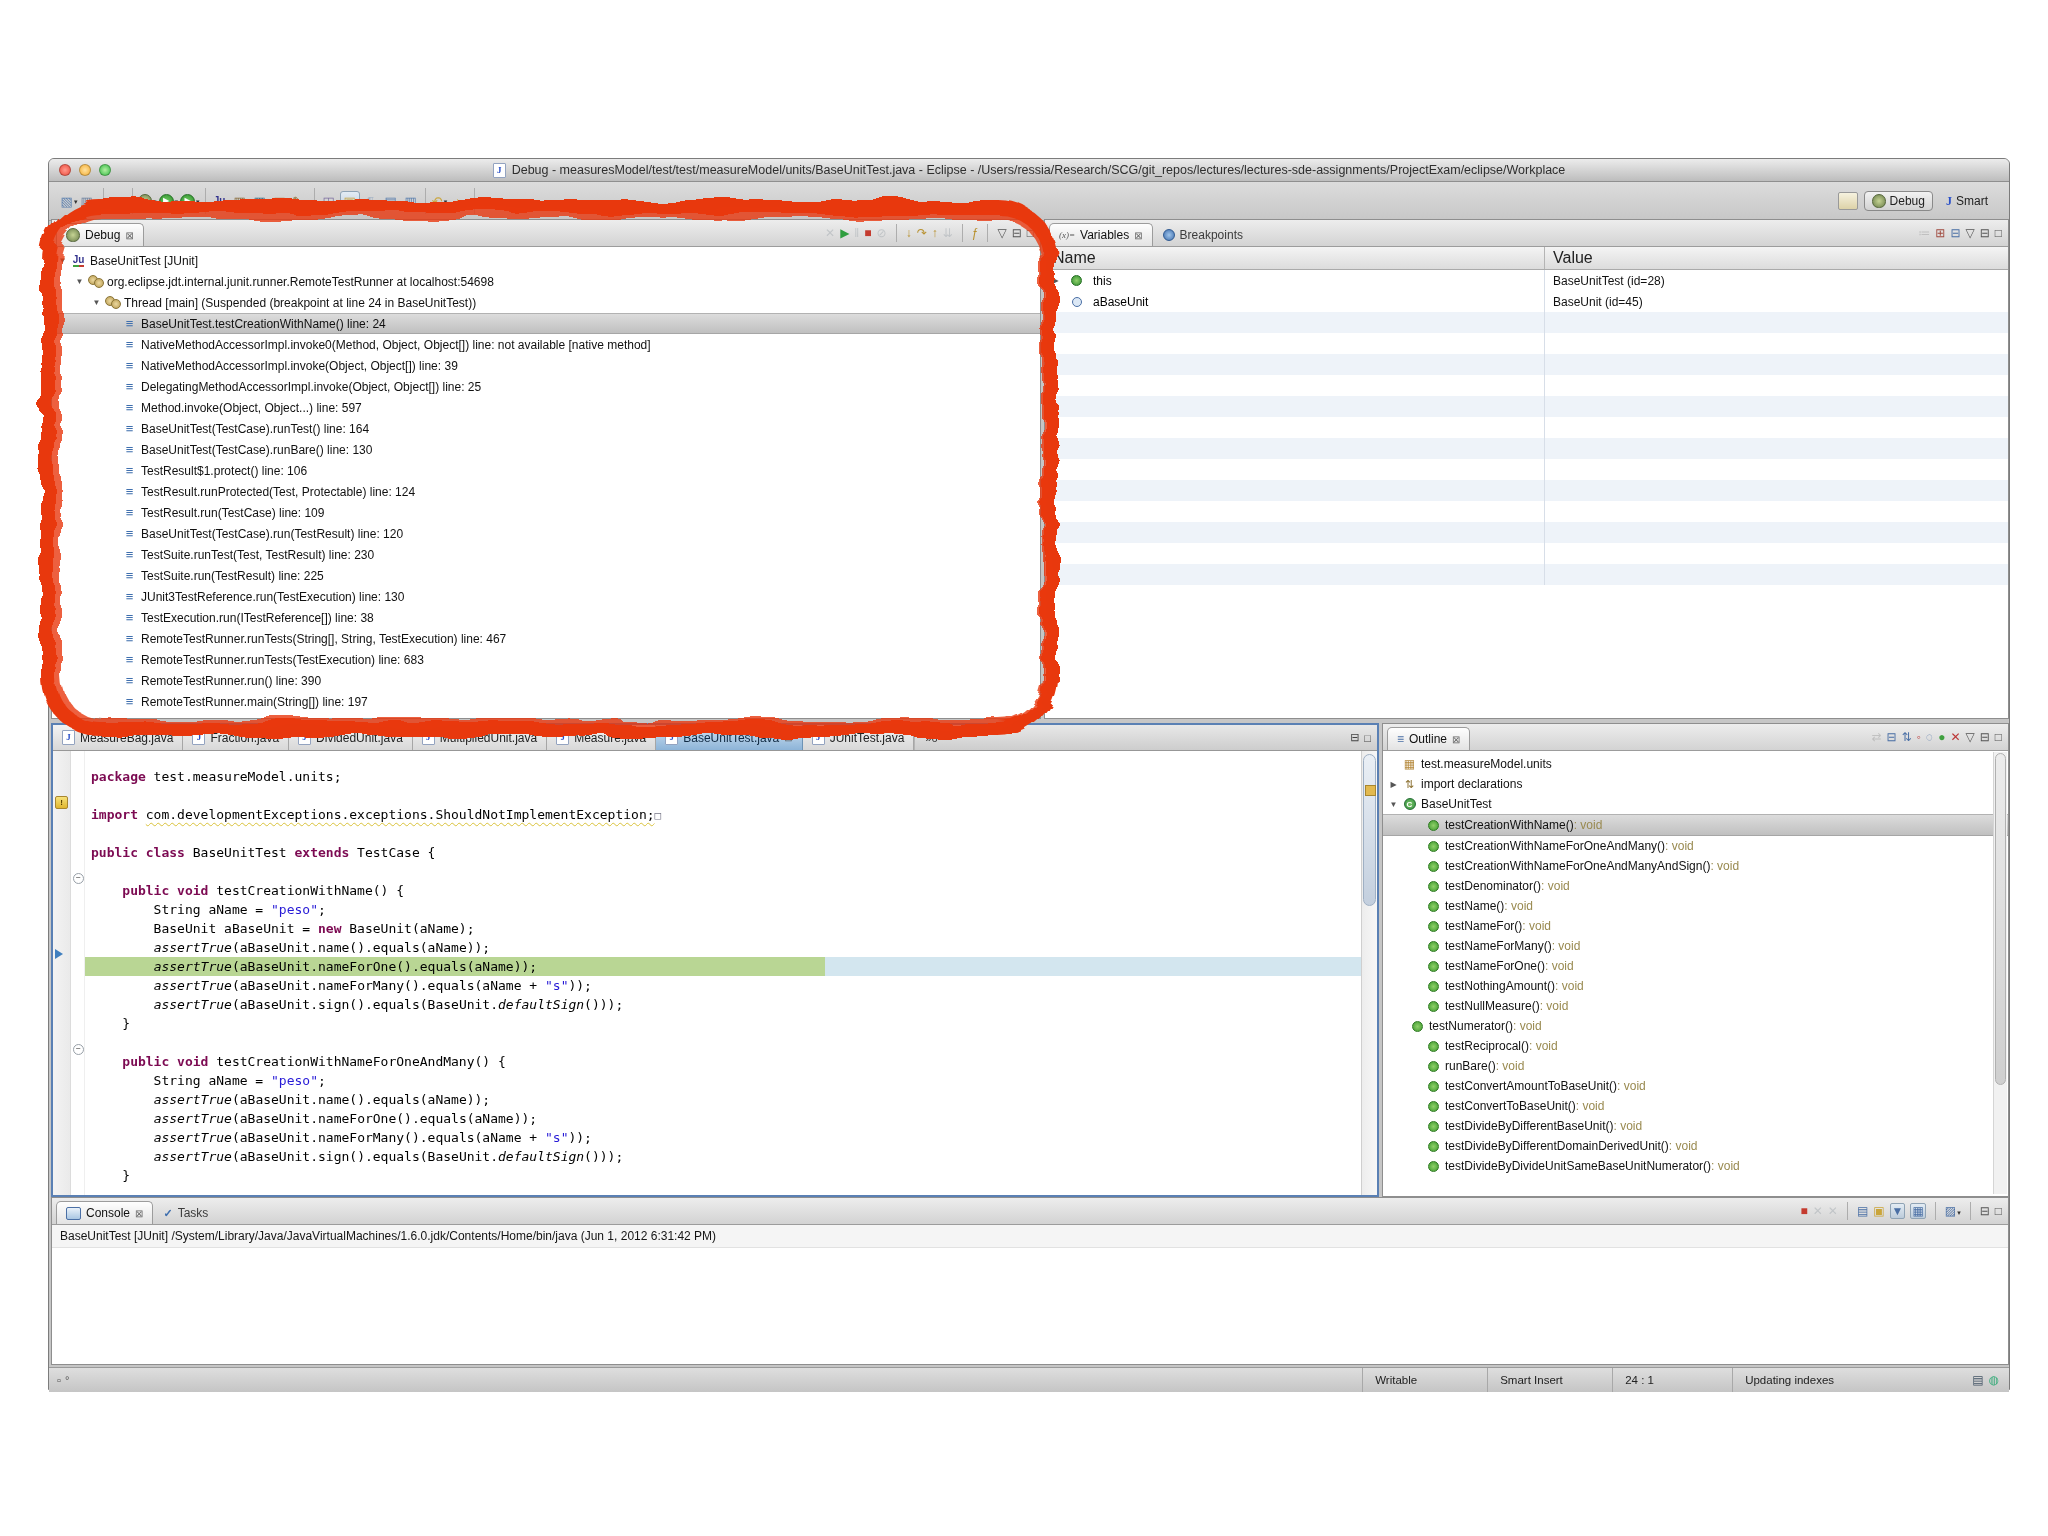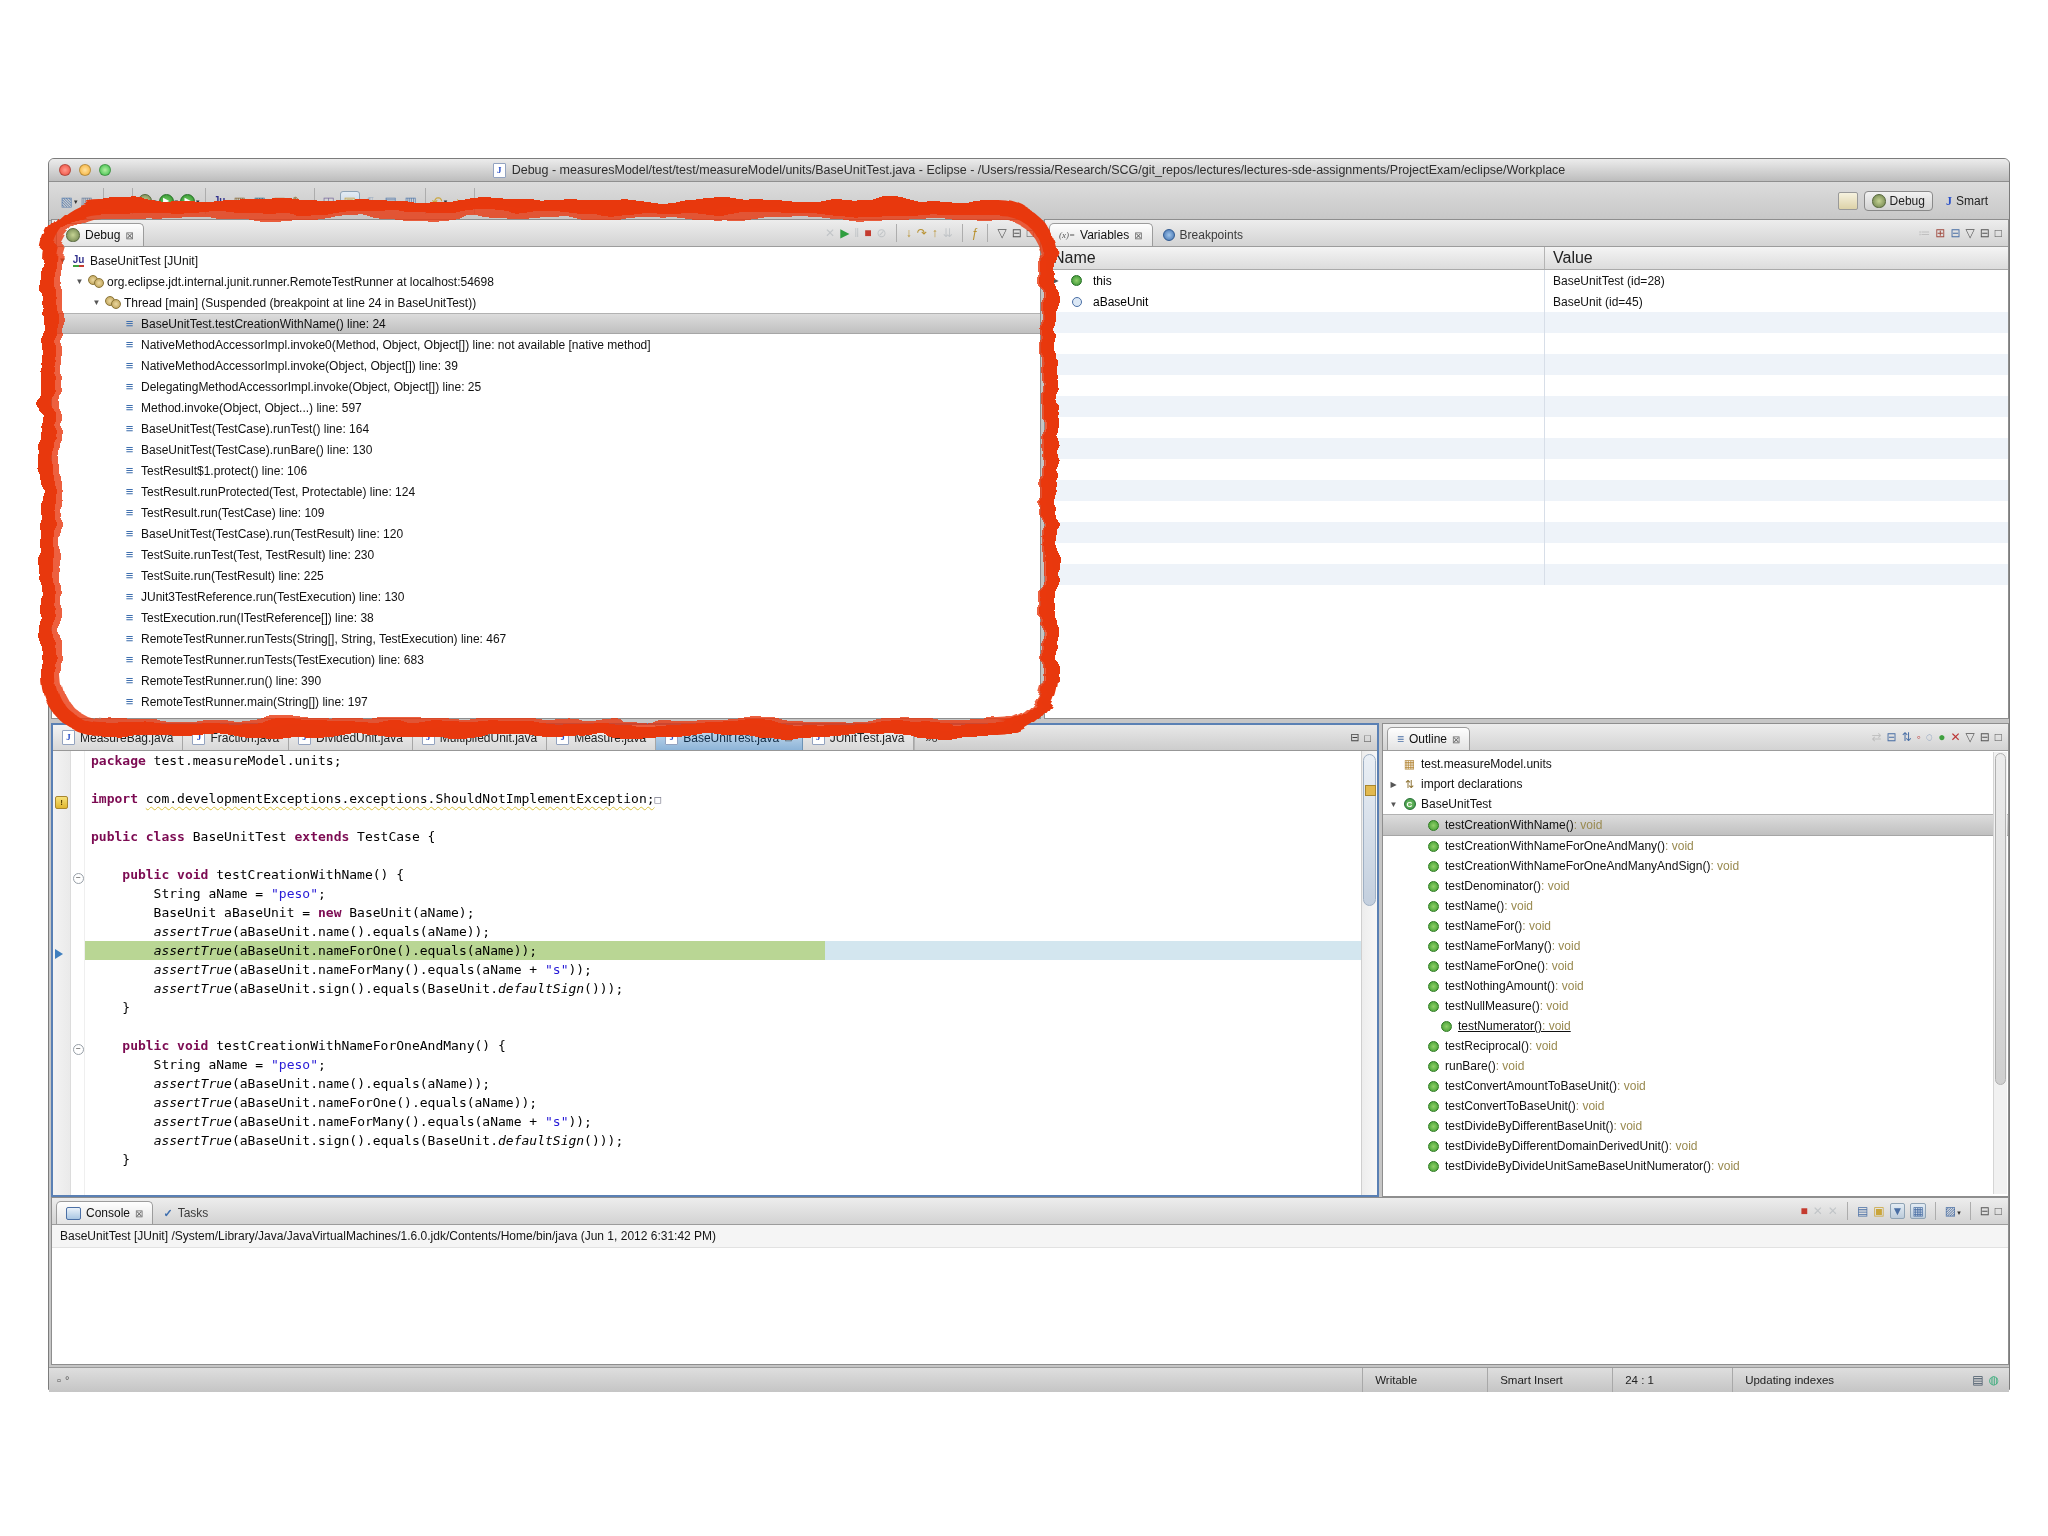--- a/index.html
+++ b/index.html
@@ -68,21 +68,21 @@
   .etab{display:flex;align-items:center;gap:5px;padding:0 9px;font-size:12px;color:#222;
         border-right:1px solid #a6a6a6;background:linear-gradient(#f3f3f3,#d8d8d8);white-space:nowrap}
   .etab.active{background:linear-gradient(#d3e4f3,#8db4d8);border-right:1px solid #6d93b5;color:#102a43}
   .etab-overflow{display:flex;align-items:center;font-size:11px;color:#333;padding:0 10px;border-left:1px solid #b5b5b5}
   .minmax{margin-left:auto;display:flex;align-items:center;gap:5px;padding-right:6px;font-size:11px;color:#444}
   .jficon{display:inline-flex;width:11px;height:13px;background:#fff;border:1px solid #93a3c0;color:#2a50c8;
           font:bold 9px/12px "Liberation Serif",serif;justify-content:center;border-radius:1px;flex:none}
   .editor-body{flex:1;display:flex;background:#fff;font-family:"DejaVu Sans Mono",monospace;font-size:13px;position:relative;overflow:hidden}
   .ruler{width:17px;background:linear-gradient(90deg,#f3f3f3,#eaeaea);border-right:1px solid #dcdcdc;position:relative;flex:none}
   .foldcol{width:13px;border-right:1px solid #efefef;position:relative;flex:none}
-  .codecol{flex:1;padding-top:0;position:relative;overflow:hidden}
+  .codecol{flex:1;padding-top:16px;position:relative;overflow:hidden}
   .cline{height:19px;line-height:19px;white-space:pre;padding-left:6px}
   .cline.hl{background:linear-gradient(90deg,#b9d694 0 58%,#d3e6ef 58% 100%)}
   .kw{color:#7c0a52;font-weight:bold}
   .str{color:#2619d6}
   .it{font-style:italic}
   .wv{text-decoration:underline wavy #d9c23a;text-underline-offset:3px;text-decoration-thickness:1px}
   .boxg{color:#778;font-size:11px}
   .gmark{position:absolute;left:2px}
   .warnmark{width:11px;height:11px;background:linear-gradient(#f7e27a,#e0b62f);border:1px solid #a8862f;
             border-radius:2px;font:bold 8px/11px "Liberation Sans";color:#5a4200;text-align:center}
@@ -732,21 +732,21 @@
           <span class="suffix"> : void</span>
         </div>
         <div class="trow" style="padding-left: 28px;">
           <span class="arrow"></span>
           <span class="nicon">
             <span class="ic-m"></span>
           </span>
           <span>testNullMeasure()</span>
           <span class="suffix"> : void</span>
         </div>
-        <div class="trow" style="padding-left: 41px; text-decoration: underline;">
+        <div class="trow" style="padding-left: 12px;">
           <span class="arrow"></span>
           <span class="nicon">
             <span class="ic-m"></span>
           </span>
           <span>testNumerator()</span>
           <span class="suffix"> : void</span>
         </div>
         <div class="trow" style="padding-left: 28px;">
           <span class="arrow"></span>
           <span class="nicon">

